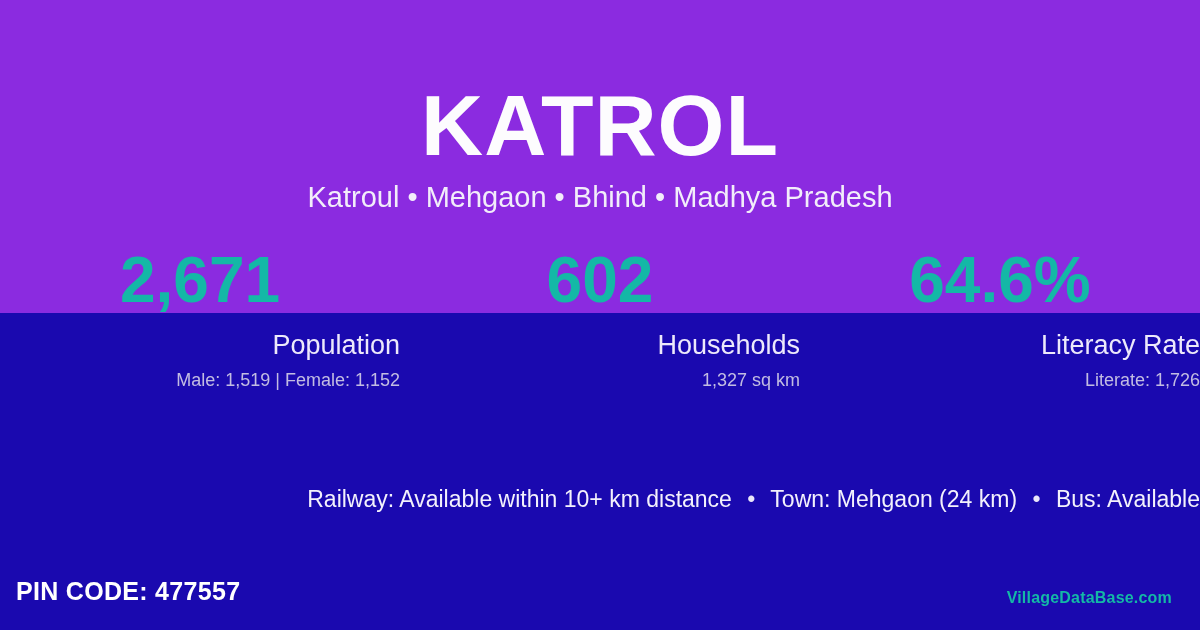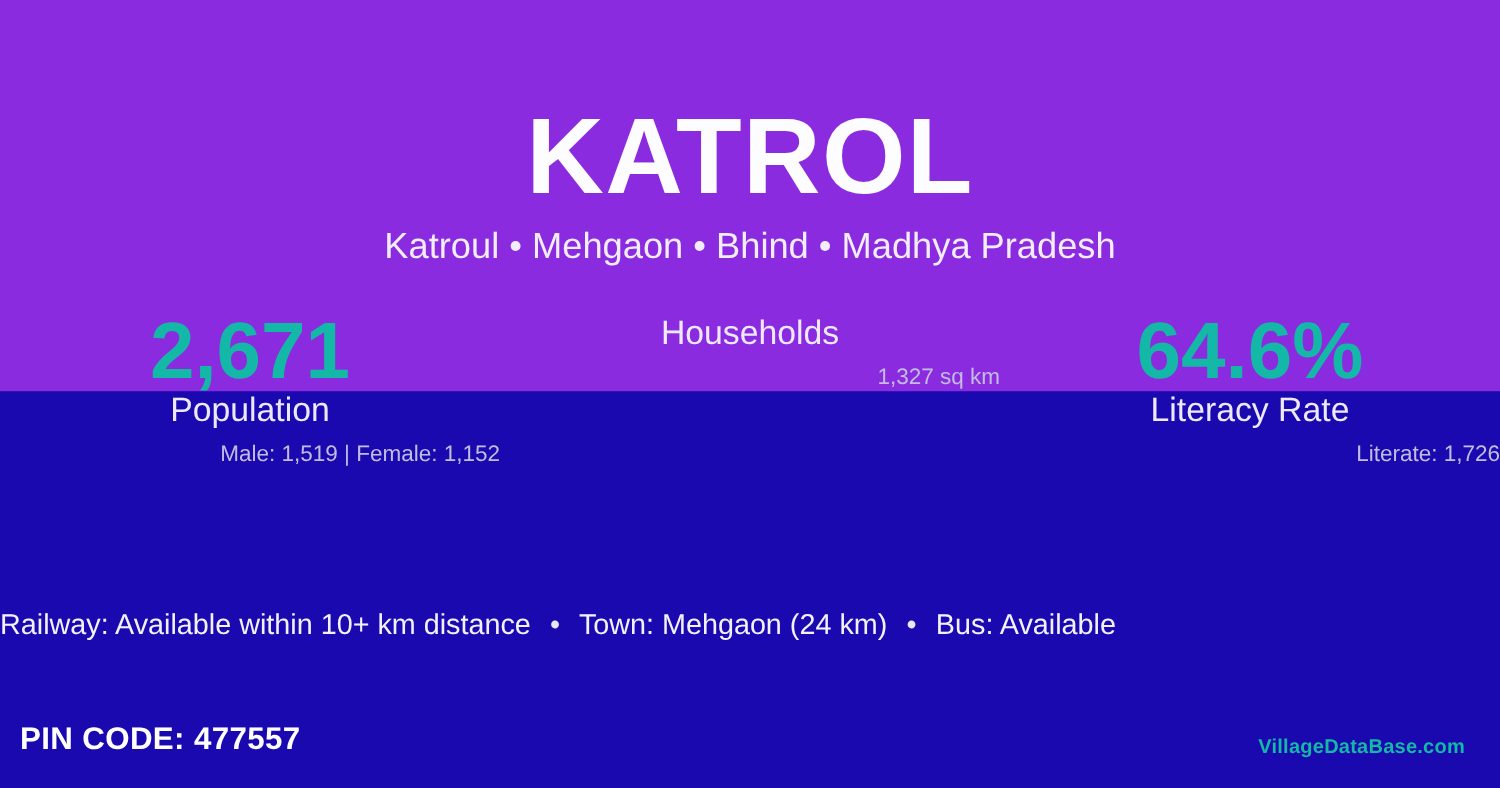--- a/index.html
+++ b/index.html
@@ -48,36 +48,37 @@
     flex:1 1 0;
     text-align:center;
   }
   .stat-value {
     font-size:64px; font-weight:bold;
     color:#14b8a6;
     line-height:1.0;
     height:62px;
   }
   .stat-label {
-    margin-top:3px;
+    margin-top:20px;
     font-size:27px; font-weight:normal;
     color:#EDE9FB;
     line-height:1.15;
+    text-align:right;
   }
   .stat-sub {
     margin-top:9px;
     font-size:18px; font-weight:normal;
     color:#C2BCE2;
     line-height:1.15;
     text-align:right;
   }
   
   #facilities-row {
     position:absolute; left:0; top:486px; width:1200px;
-    text-align:left;
+    text-align:right;
     font-size:23px; color:#F3F1FC;
     line-height:1.2;
     white-space:nowrap;
   }
   #facilities-row .sep {
     color:#EAE6FA;
     padding:0 9px;
   }
   
   #pin-code {
@@ -110,20 +111,21 @@
 
     <div id="stats-row">
 
       <div class="stat-block">
         <div class="stat-value">2,671</div>
         <div class="stat-label">Population</div>
         <div class="stat-sub">Male: 1,519 | Female: 1,152</div>
       </div>
 
       <div class="stat-block">
+        <div class="stat-value">602</div>
         <div class="stat-label">Households</div>
         <div class="stat-sub">1,327 sq km</div>
       </div>
 
       <div class="stat-block">
         <div class="stat-value">64.6%</div>
         <div class="stat-label">Literacy Rate</div>
         <div class="stat-sub">Literate: 1,726</div>
       </div>
 

